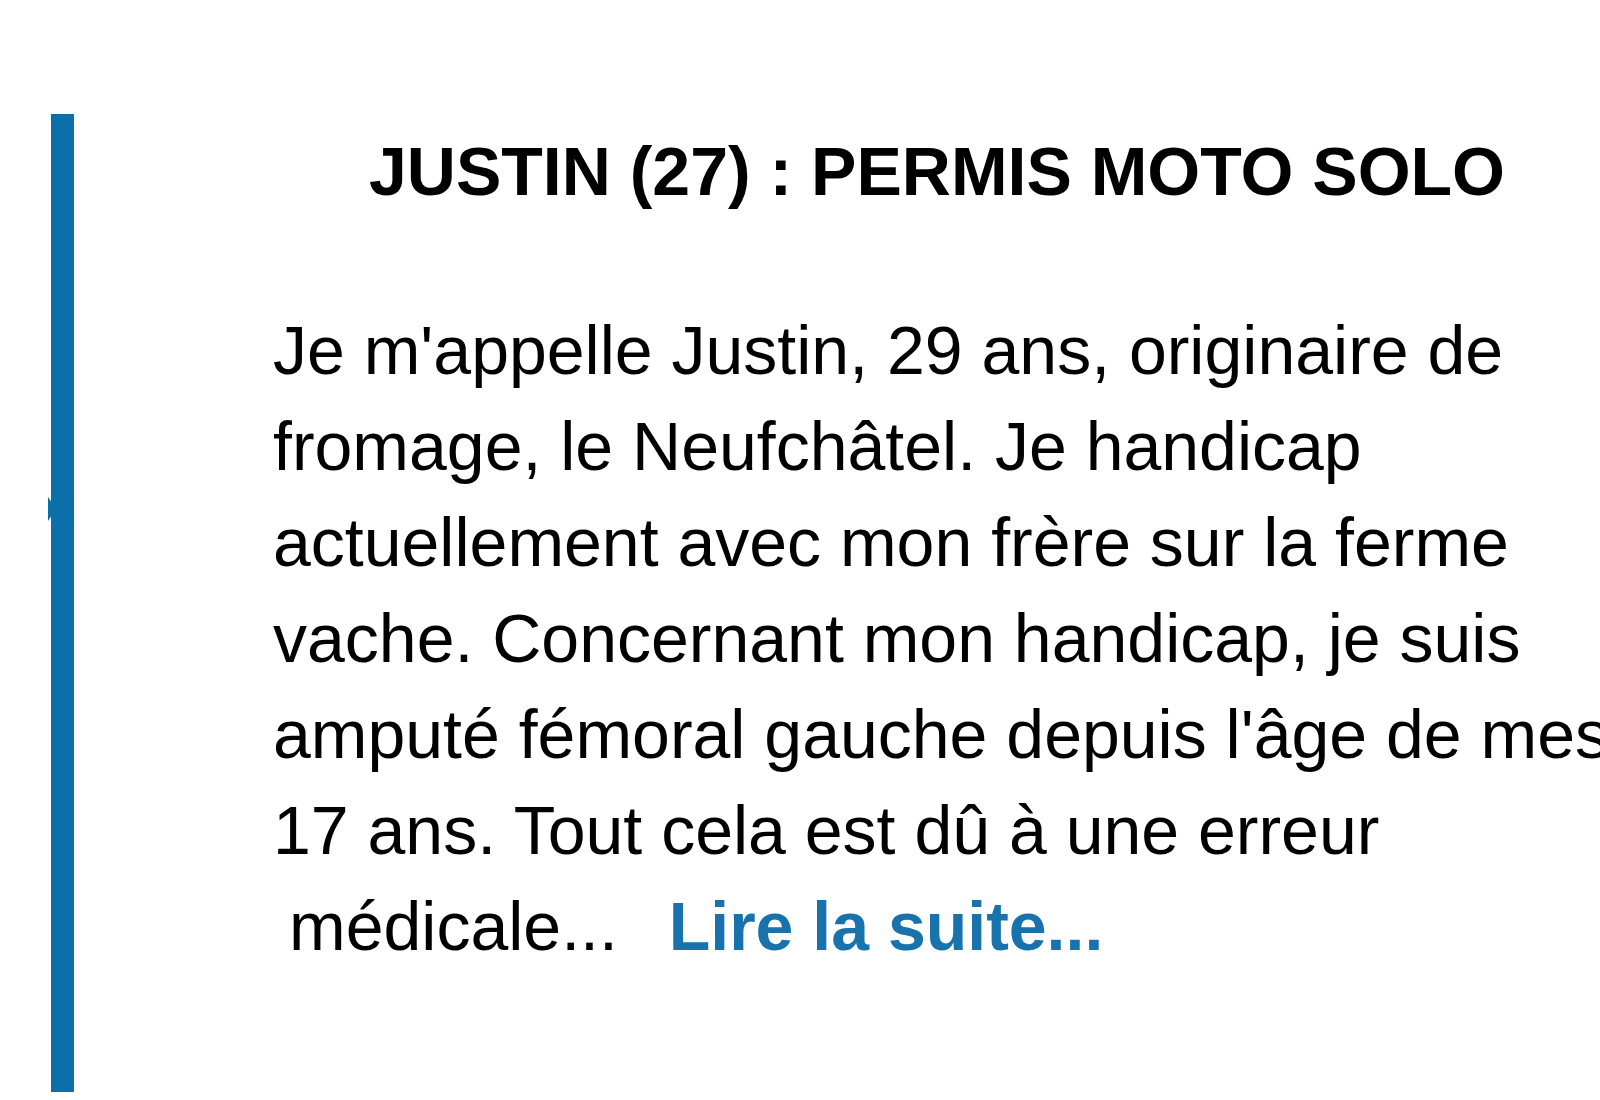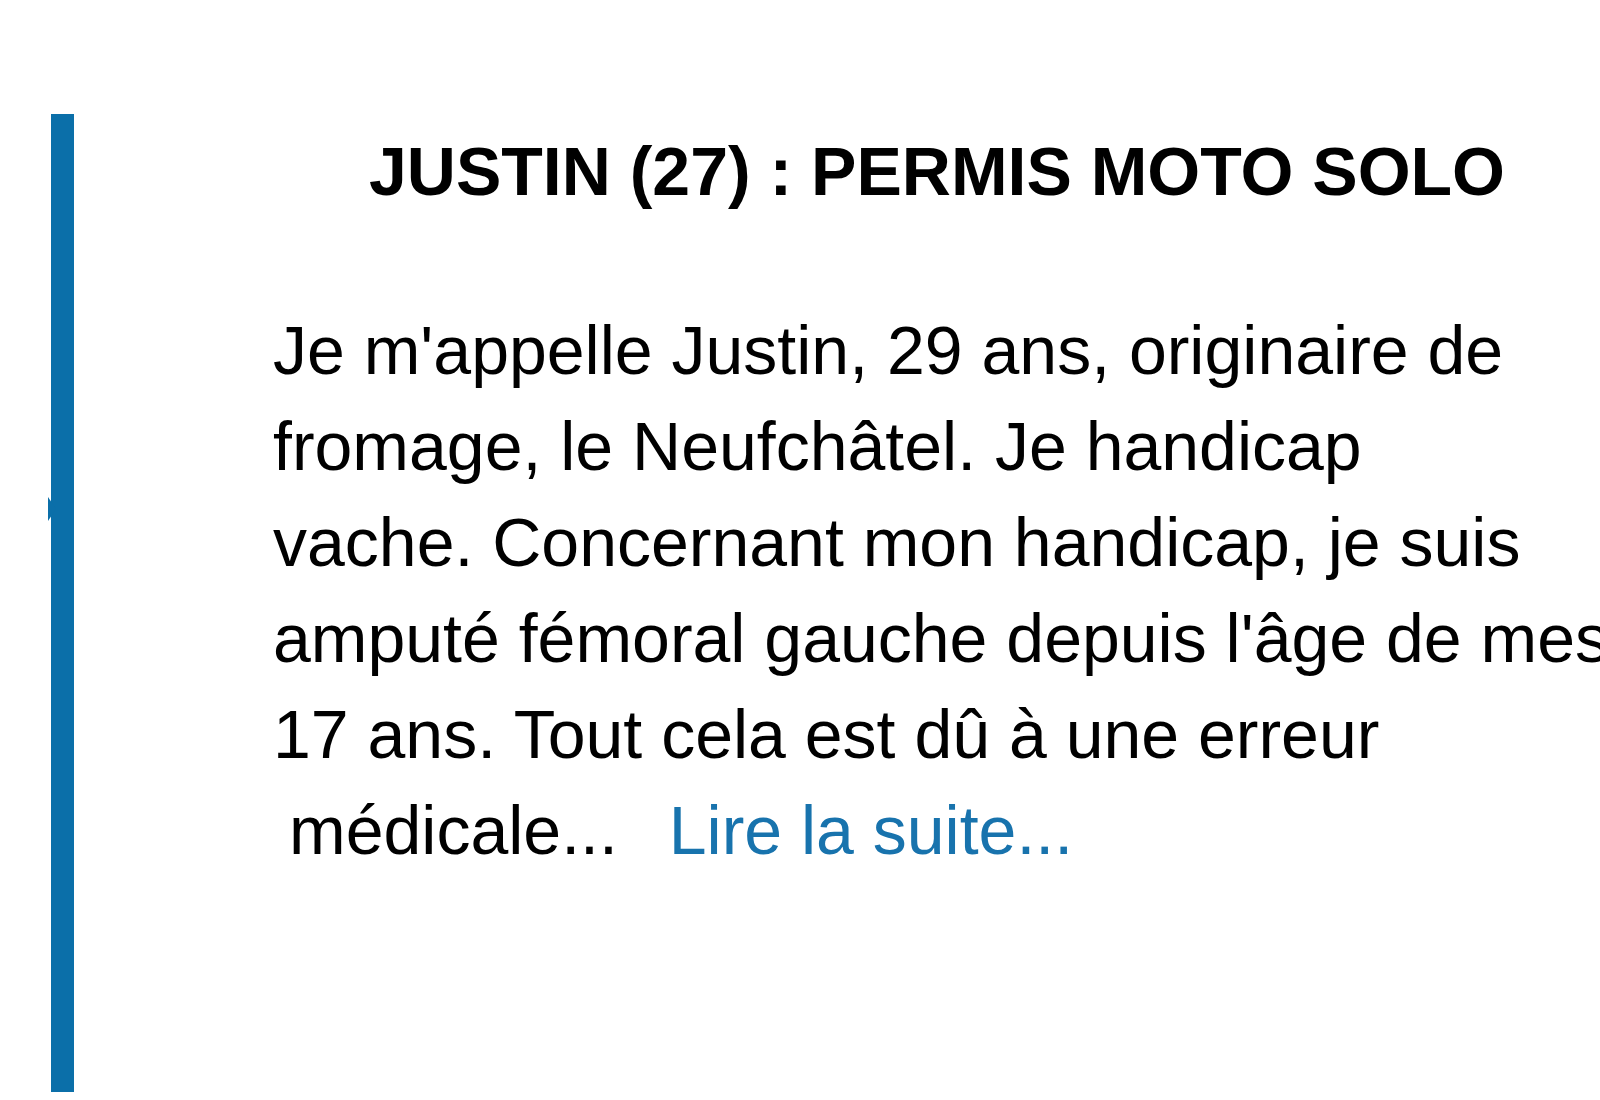--- a/index.html
+++ b/index.html
@@ -57,35 +57,36 @@
     left: 0;
     width: 100%;
     font-size: 68px;
     line-height: 80px;
   }
   .body-line {
     white-space: nowrap;
   }
   .read-more {
     color: var(--link);
-    font-weight: normal;
+    font-weight: bold;
     text-decoration: none;
     cursor: pointer;
   }
 </style>
 </head>
 <body>
 
 <div class="accent-bar"></div>
 <div class="accent-notch"></div>
 
 <div class="content">
   <h1 class="title">JUSTIN (27) : PERMIS MOTO SOLO</h1>
 
   <div class="body-text">
     <div class="body-line">Je m'appelle Justin, 29 ans, originaire de</div>
     <div class="body-line">fromage, le Neufchâtel. Je handicap</div>
+    <div class="body-line">actuellement avec mon frère sur la ferme</div>
     <div class="body-line">vache. Concernant mon handicap, je suis</div>
     <div class="body-line">amputé fémoral gauche depuis l'âge de mes</div>
     <div class="body-line">17 ans. Tout cela est dû à une erreur</div>
     <div class="body-line"><span>médicale... </span><a class="read-more">Lire la suite...</a></div>
   </div>
 </div>
 
 </body></html>

